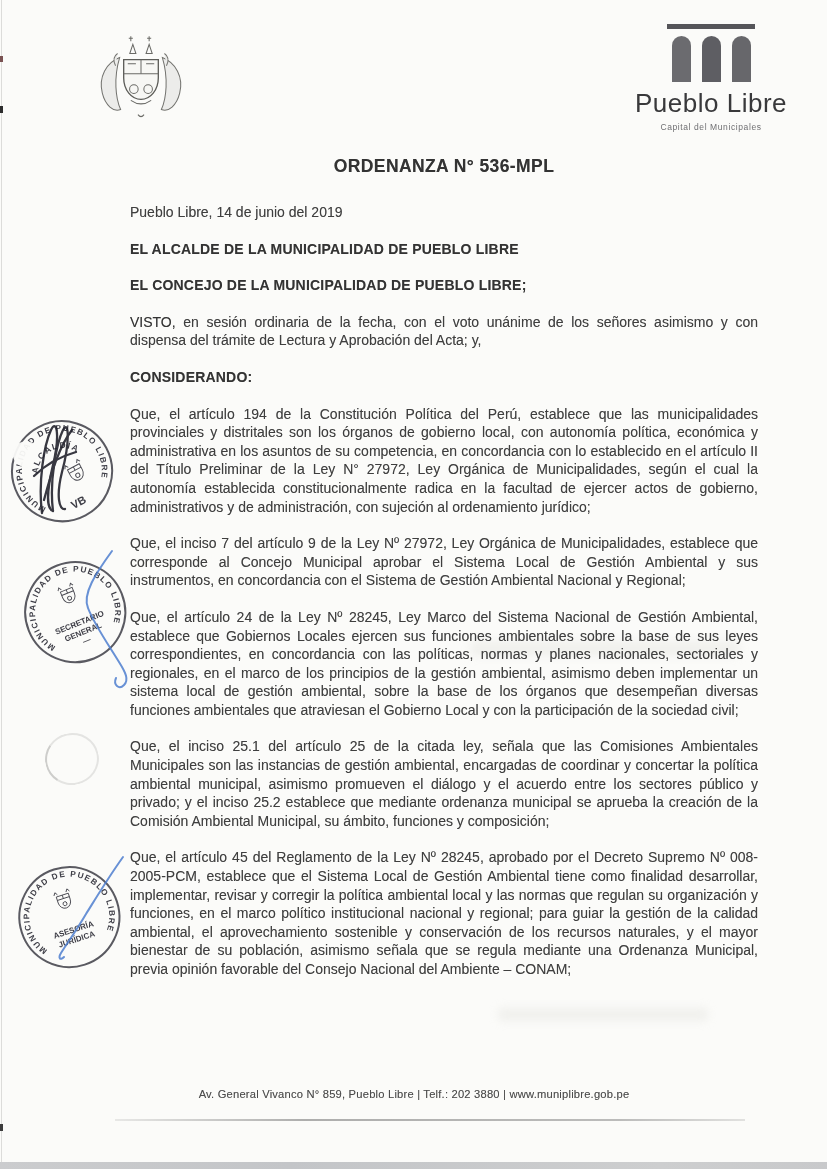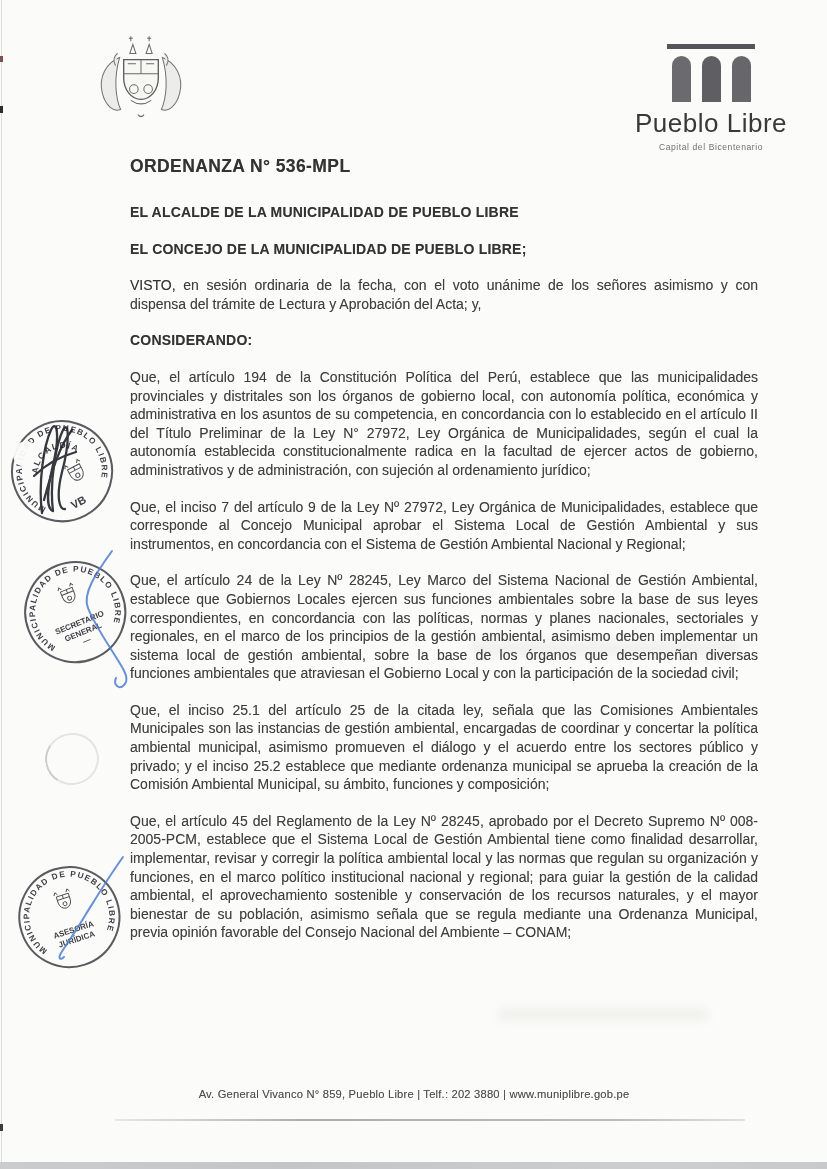--- a/index.html
+++ b/index.html
@@ -20,29 +20,29 @@
   .tick3{top:1124px;height:7px;background:#3c3c3c;}
   .scan-bottom-band{position:absolute;left:0;bottom:0;width:100%;height:7px;
     background:linear-gradient(to right,#cbccce,#c3c5c8 35%,#cdcecf 80%,#c8c9cb);}
   .smudge{position:absolute;background:#dcdcd6;opacity:.35;filter:blur(5px);border-radius:4px;}
   .smudge1{left:470px;top:641px;width:270px;height:15px;}
   .smudge2{left:498px;top:1008px;width:210px;height:13px;}
   .punch-circle{position:absolute;left:45px;top:733px;width:50px;height:48px;border-radius:50%;
     border:2.5px solid #e4e4e2;border-left-color:#cdcdcb;transform:rotate(-12deg);}
   
   .coat-of-arms{position:absolute;left:85px;top:30px;}
-  .pl-logo{position:absolute;left:633px;top:44px;width:156px;text-align:center;}
+  .pl-logo{position:absolute;left:633px;top:24px;width:156px;text-align:center;}
   .pl-logo .bar{width:88px;height:5px;background:#55555a;margin:0 auto 7px auto;}
   .pl-cols{display:flex;justify-content:center;gap:11px;margin-bottom:6px;}
   .pl-col{width:19px;height:46px;border-radius:9.5px 9.5px 0 0;}
   .c1{background:#6b6b6f;} .c2{background:#5e5e63;} .c3{background:#67676b;}
   .pl-name{font-size:26px;color:#39393b;letter-spacing:.5px;}
   .pl-tagline{font-size:8.5px;color:#6f6f72;letter-spacing:.6px;margin-top:3px;}
   
-  .doc-title{position:absolute;left:130px;top:156px;width:628px;
+  .doc-title{position:absolute;left:130px;top:156px;width:628px;text-align:center;
     font-size:17.5px;font-weight:bold;color:#333;letter-spacing:.4px;
     text-shadow:0 0 .5px rgba(60,60,60,.5);}
   .body-col{position:absolute;left:130px;top:203px;width:628px;
     font-size:14px;line-height:18.6px;
     text-shadow:0 0 .5px rgba(70,70,70,.4);}
   .body-col p{margin:0 0 18px 0;text-align:justify;}
   .b-head{font-weight:bold;color:#333;letter-spacing:.2px;text-align:left !important;}
   .lead-bold{font-weight:normal;color:#333;}
   
   .stamp{position:absolute;}
@@ -93,26 +93,27 @@
   </div>
 
   <div class="pl-logo">
     <div class="bar"></div>
     <div class="pl-cols">
       <div class="pl-col c1"></div>
       <div class="pl-col c2"></div>
       <div class="pl-col c3"></div>
     </div>
     <div class="pl-name">Pueblo Libre</div>
-    <div class="pl-tagline">Capital del Bicentenario</div>
+    <div class="pl-tagline">Capital del Municipales</div>
   </div>
 
   <div class="doc-title">ORDENANZA N° 536-MPL</div>
 
   <div class="body-col">
+    <p>Pueblo Libre, 14 de junio del 2019</p>
     <p class="b-head">EL ALCALDE DE LA MUNICIPALIDAD DE PUEBLO LIBRE</p>
     <p class="b-head">EL CONCEJO DE LA MUNICIPALIDAD DE PUEBLO LIBRE;</p>
     <p><span class="lead-bold">VISTO,</span><span> en sesión ordinaria de la fecha, con el voto unánime de los señores asimismo y con dispensa del trámite de Lectura y Aprobación del Acta; y,</span></p>
     <p class="b-head">CONSIDERANDO:</p>
     <p>Que, el artículo 194 de la Constitución Política del Perú, establece que las municipalidades provinciales y distritales son los órganos de gobierno local, con autonomía política, económica y administrativa en los asuntos de su competencia, en concordancia con lo establecido en el artículo II del Título Preliminar de la Ley N° 27972, Ley Orgánica de Municipalidades, según el cual la autonomía establecida constitucionalmente radica en la facultad de ejercer actos de gobierno, administrativos y de administración, con sujeción al ordenamiento jurídico;</p>
     <p>Que, el inciso 7 del artículo 9 de la Ley Nº 27972, Ley Orgánica de Municipalidades, establece que corresponde al Concejo Municipal aprobar el Sistema Local de Gestión Ambiental y sus instrumentos, en concordancia con el Sistema de Gestión Ambiental Nacional y Regional;</p>
     <p>Que, el artículo 24 de la Ley Nº 28245, Ley Marco del Sistema Nacional de Gestión Ambiental, establece que Gobiernos Locales ejercen sus funciones ambientales sobre la base de sus leyes correspondientes, en concordancia con las políticas, normas y planes nacionales, sectoriales y regionales, en el marco de los principios de la gestión ambiental, asimismo deben implementar un sistema local de gestión ambiental, sobre la base de los órganos que desempeñan diversas funciones ambientales que atraviesan el Gobierno Local y con la participación de la sociedad civil;</p>
     <p>Que, el inciso 25.1 del artículo 25 de la citada ley, señala que las Comisiones Ambientales Municipales son las instancias de gestión ambiental, encargadas de coordinar y concertar la política ambiental municipal, asimismo promueven el diálogo y el acuerdo entre los sectores público y privado; y el inciso 25.2 establece que mediante ordenanza municipal se aprueba la creación de la Comisión Ambiental Municipal, su ámbito, funciones y composición;</p>
     <p>Que, el artículo 45 del Reglamento de la Ley Nº 28245, aprobado por el Decreto Supremo Nº 008-2005-PCM, establece que el Sistema Local de Gestión Ambiental tiene como finalidad desarrollar, implementar, revisar y corregir la política ambiental local y las normas que regulan su organización y funciones, en el marco político institucional nacional y regional; para guiar la gestión de la calidad ambiental, el aprovechamiento sostenible y conservación de los recursos naturales, y el mayor bienestar de su población, asimismo señala que se regula mediante una Ordenanza Municipal, previa opinión favorable del Consejo Nacional del Ambiente – CONAM;</p>
   </div>

